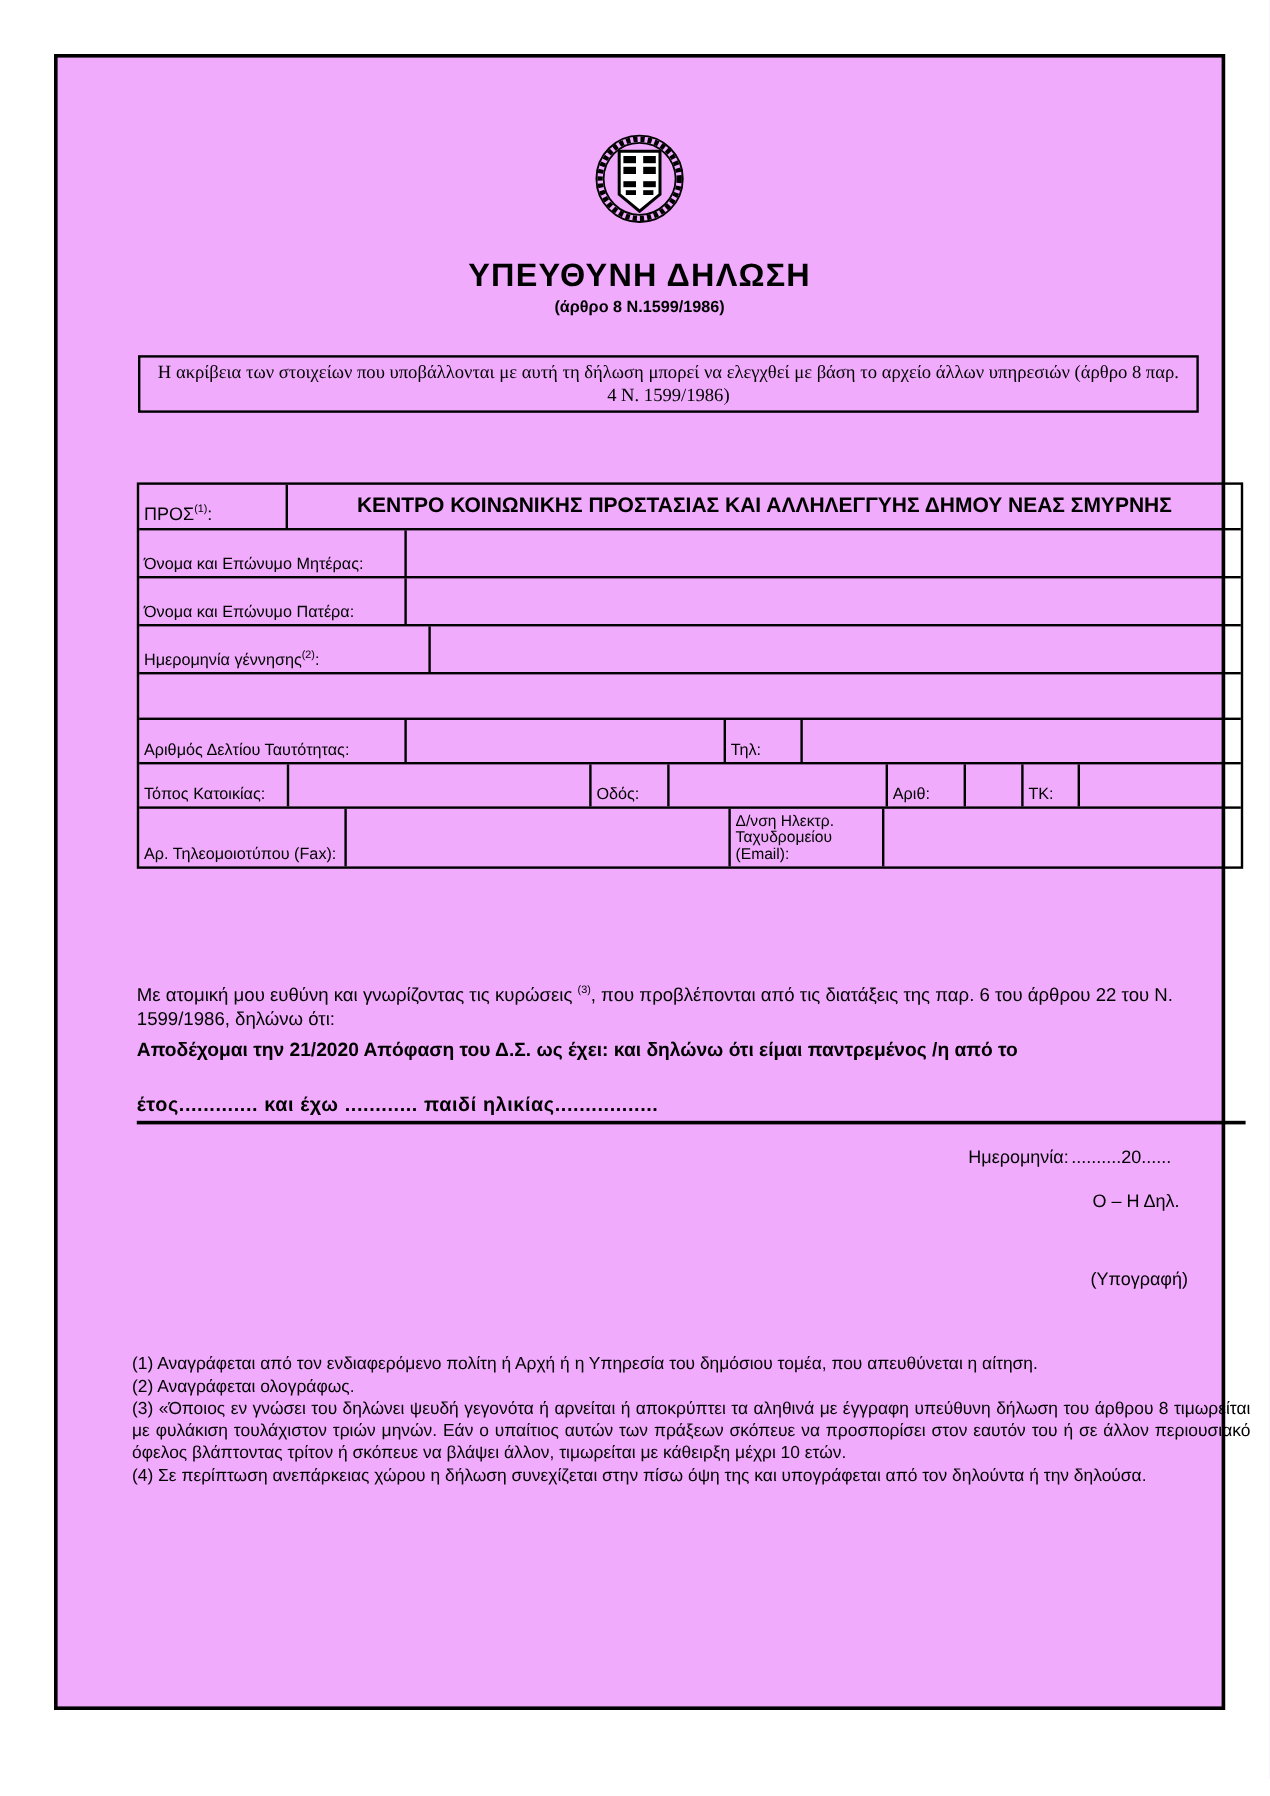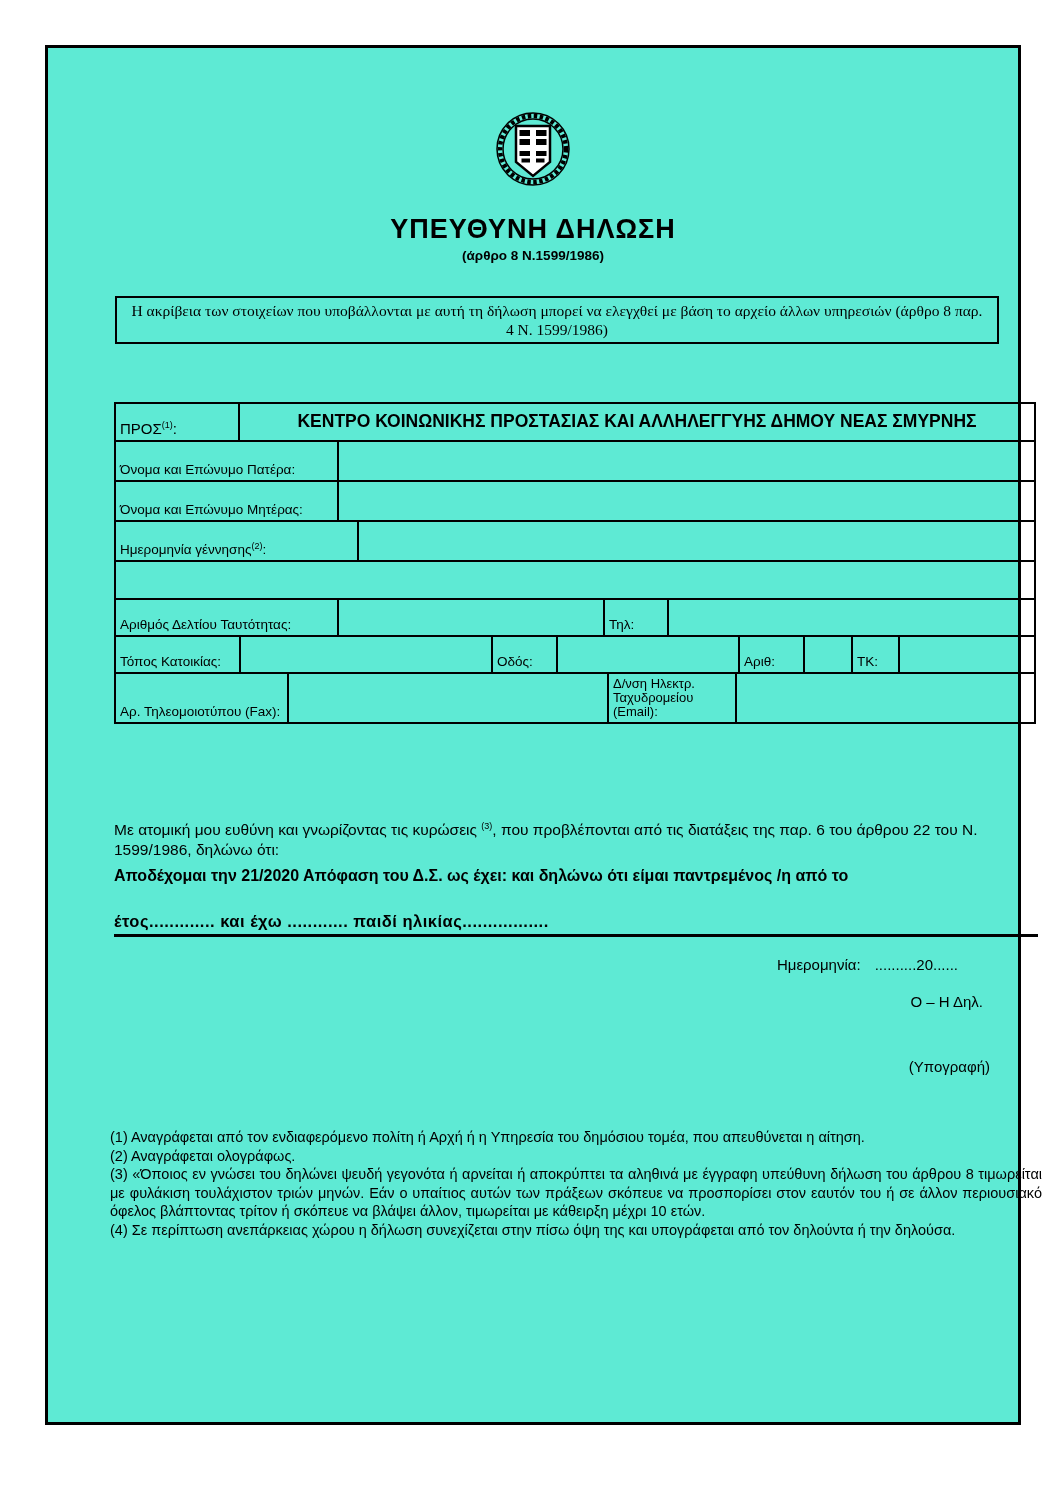--- a/index.html
+++ b/index.html
@@ -3,21 +3,21 @@
 <meta charset="utf-8">
 <style>
   * { margin:0; padding:0; box-sizing:border-box; }
   html,body { background:#ffffff; }
   body {
     width:1058px; height:1497px; position:relative;
     font-family:"Liberation Sans", sans-serif; color:#000;
   }
   .frame {
     position:absolute; left:45px; top:45px; width:976px; height:1380px;
-    border:3px solid #000; background:#5eead4;
+    border:3px solid #000; background:#f0abfc;
   }
   
   .emblem { position:absolute; left:50%; top:57px; transform:translateX(-50%); }
   .title {
     position:absolute; left:0; top:166px; width:100%;
     text-align:center; font-size:27px; font-weight:bold; letter-spacing:1px;
   }
   .subtitle {
     position:absolute; left:0; top:200px; width:100%;
     text-align:center; font-size:13.5px; font-weight:bold;
@@ -58,22 +58,22 @@
     position:absolute; left:66px; top:817px; width:924px;
     font-size:16px; line-height:21px; font-weight:bold;
   }
   .decl-fill {
     position:absolute; left:66px; top:864px; width:924px;
     font-size:16.5px; font-weight:bold; letter-spacing:0.5px;
     border-bottom:3px solid #000; padding-bottom:3px;
   }
   
   .sig-date {
-    position:absolute; left:66px; top:908px; width:884px;
-    display:flex; justify-content:flex-end; gap:14px;
+    position:absolute; left:84px; top:908px; width:884px;
+    display:flex; justify-content:flex-end; gap:2px;
     font-size:15px; padding-right:40px;
   }
   .sig-decl {
     position:absolute; left:66px; top:945px; width:869px;
     text-align:right; font-size:15px;
   }
   .sig-caption {
     position:absolute; left:66px; top:1010px; width:876px;
     text-align:right; font-size:15px;
   }
@@ -115,26 +115,26 @@
 
     <div class="trow" style="height:36px">
       <div class="tcell label pros-label" style="width:122px">
         <span><span>ΠΡΟΣ</span><sup>(1)</sup><span>:</span></span>
       </div>
       <div class="tcell fill pros-value">ΚΕΝΤΡΟ ΚΟΙΝΩΝΙΚΗΣ ΠΡΟΣΤΑΣΙΑΣ ΚΑΙ ΑΛΛΗΛΕΓΓΥΗΣ ΔΗΜΟΥ ΝΕΑΣ ΣΜΥΡΝΗΣ</div>
     </div>
 
 
     <div class="trow" style="height:40px">
-      <div class="tcell label" style="width:221px">Όνομα και Επώνυμο Πατέρα:</div>
+      <div class="tcell label" style="width:221px">Όνομα και Επώνυμο Μητέρας:</div>
       <div class="tcell fill"></div>
     </div>
 
     <div class="trow" style="height:40px">
-      <div class="tcell label" style="width:221px">Όνομα και Επώνυμο Μητέρας:</div>
+      <div class="tcell label" style="width:221px">Όνομα και Επώνυμο Πατέρα:</div>
       <div class="tcell fill"></div>
     </div>
 
     <div class="trow" style="height:40px">
       <div class="tcell label" style="width:241px">
         <span><span>Ημερομηνία γέννησης</span><sup>(2)</sup><span>:</span></span>
       </div>
       <div class="tcell fill"></div>
     </div>
 

